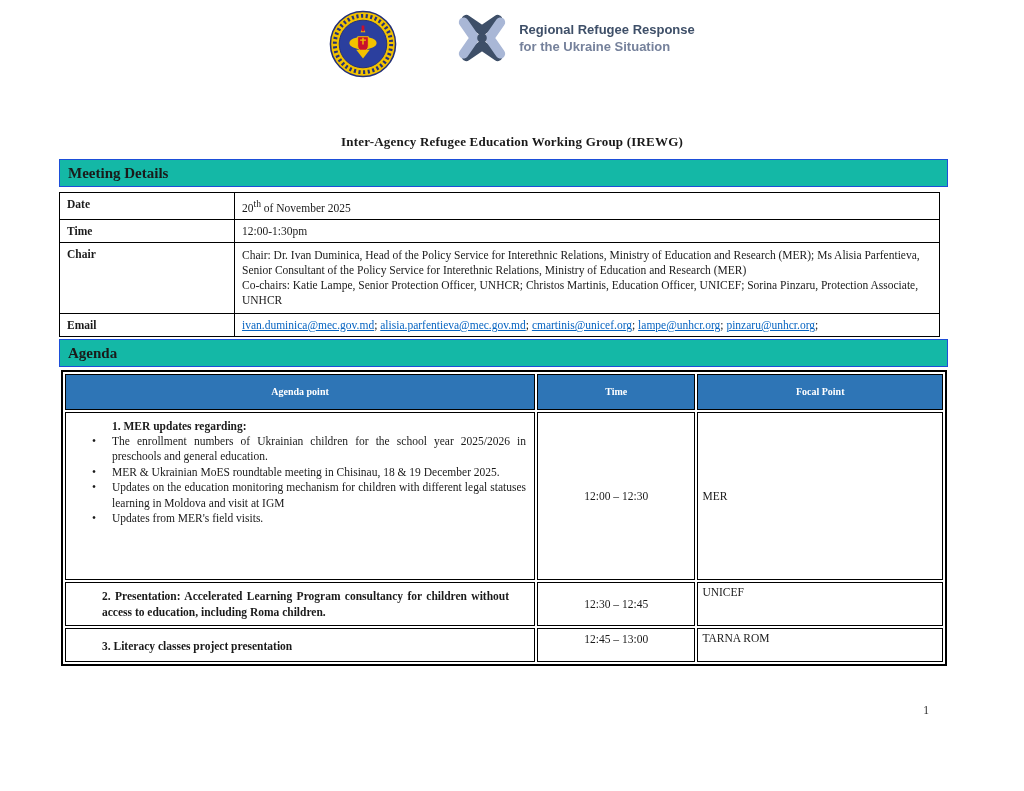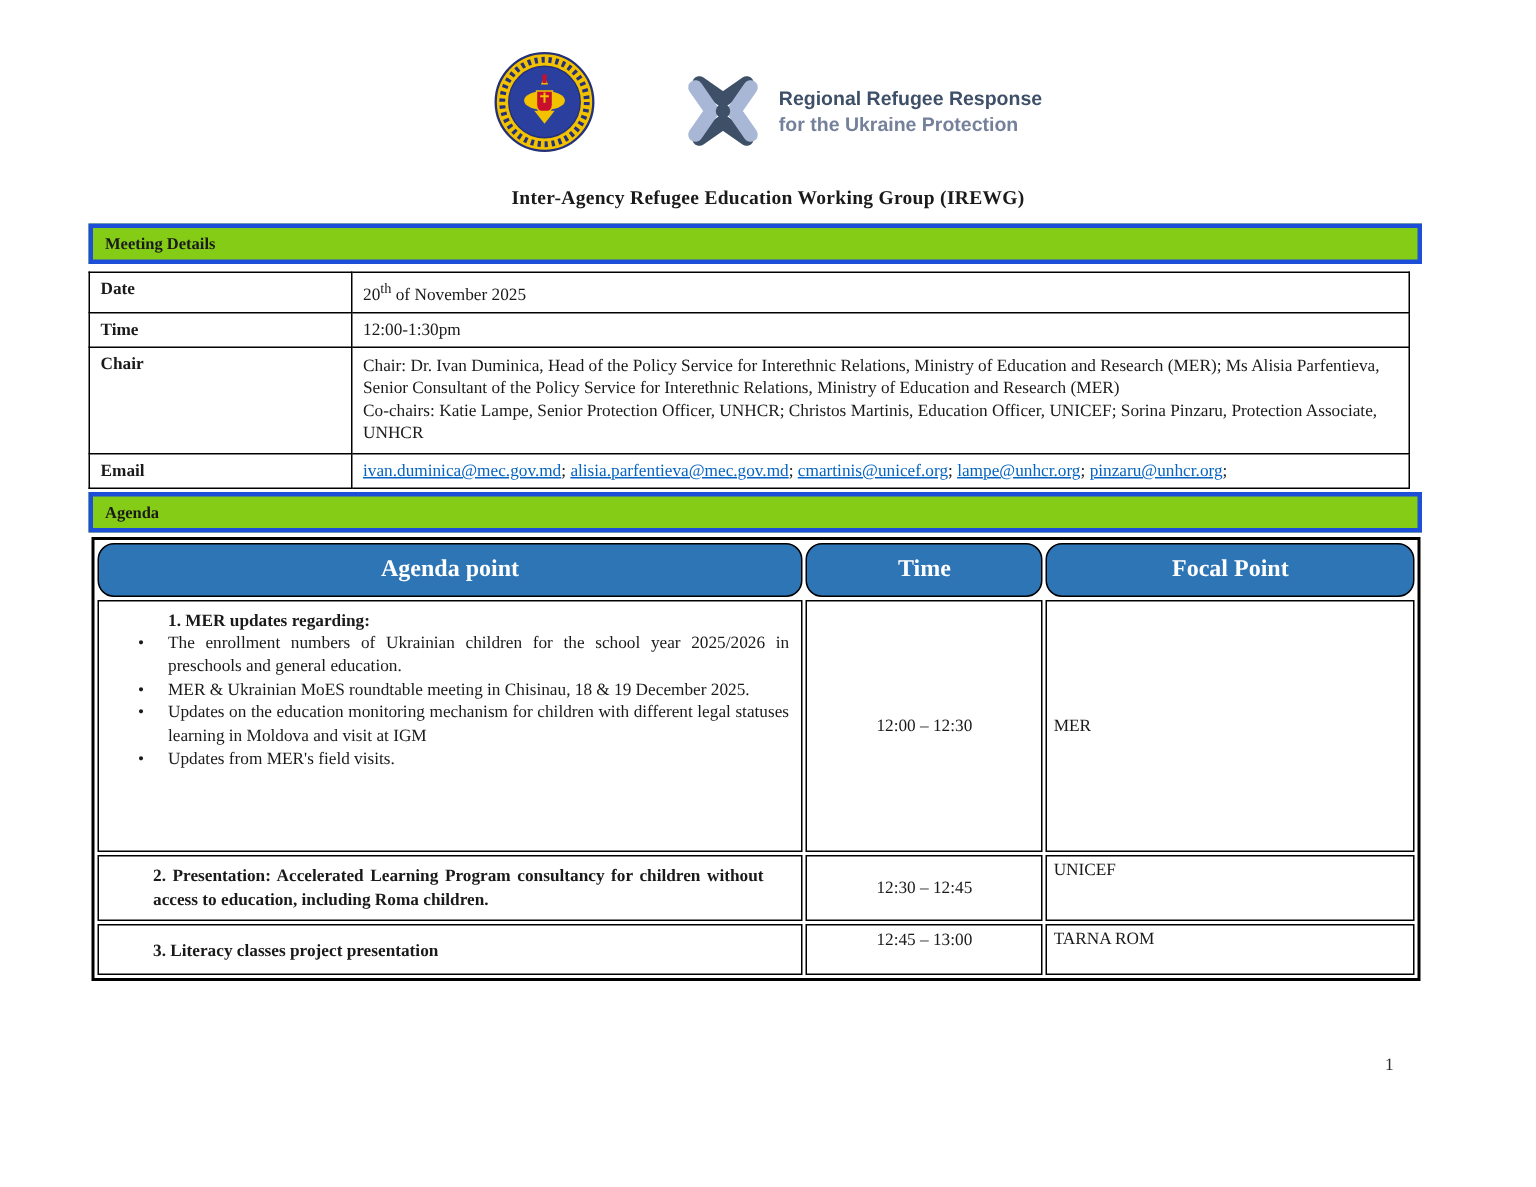--- a/index.html
+++ b/index.html
@@ -5,43 +5,43 @@
   * { margin: 0; padding: 0; box-sizing: border-box; }
   html, body { background: #fff; }
   body {
     width: 1024px; height: 791px;
     position: relative;
     font-family: "Liberation Serif", "DejaVu Serif", serif;
     color: #1a1a1a;
     overflow: hidden;
   }
   .logo-row {
-    display: flex; justify-content: center; align-items: flex-end;
-    gap: 57px; padding-top: 28px; height: 102px;
+    display: flex; justify-content: center; align-items: flex-start;
+    gap: 57px; padding-top: 10px; height: 102px;
   }
   .seal-svg { width: 68px; height: 68px; }
   .rrr-logo { display: flex; align-items: center; gap: 9px; }
   .rrr-icon { width: 56px; height: 56px; }
   .rrr-text {
     font-family: "Liberation Sans", sans-serif;
     font-size: 13px; line-height: 17px; font-weight: 600;
   }
   .rrr-line1 { color: #3e4f68; }
   .rrr-line2 { color: #75819b; }
 
   .doc-title {
     text-align: center; font-size: 13px; font-weight: bold;
-    margin-top: 22px; letter-spacing: 0.2px;
+    margin-top: 32px; letter-spacing: 0.2px;
   }
 
   .content { width: 889px; margin: 9px auto 0 59px; }
 
   .section-bar {
-    border: 3px solid #1d4ed8; background: #84cc16;
-    font-weight: bold; font-size: 11px; padding: 5px 8px 4px 8px;
+    border: 1px solid #1d4ed8; background: #14b8a6;
+    font-weight: bold; font-size: 15px; padding: 5px 8px 4px 8px;
   }
   .bar-gap-lg { height: 5px; }
   .bar-gap-sm { height: 2px; }
 
   table.details {
     border-collapse: collapse; width: 881px;
     border: 1.5px solid #000;
     font-size: 11.5px;
   }
   table.details td {
@@ -54,21 +54,21 @@
 
   table.agenda {
     border-collapse: separate; border-spacing: 2px;
     border: 2.5px solid #000; background: #fff;
     width: 886px; margin-top: 3px; margin-left: 2px;
     font-size: 11.5px;
   }
   table.agenda th, table.agenda td { border: 1.5px solid #000; }
   table.agenda th {
     background: #2e75b6; color: #fff; font-weight: bold;
-    text-align: center; height: 36px; vertical-align: middle; font-size: 16px; border-radius: 11px;
+    text-align: center; height: 36px; vertical-align: middle; font-size: 10px;
   }
   .col-agenda { width: 469px; }
   .col-time  { width: 158px; }
   .col-focal { width: 245px; }
 
   td.cell-agenda { vertical-align: top; padding: 5px 8px 5px 0; }
   .agenda-heading { font-weight: bold; margin-left: 46px; line-height: 16px; }
   ul.bullets { list-style: none; padding-left: 46px; margin: 0; }
   ul.bullets li {
     position: relative; text-align: justify; line-height: 15.5px;
@@ -112,21 +112,21 @@
       <g fill="none" stroke-linecap="round" stroke-linejoin="round">
         <polyline points="14,11 32,23.5 50,11" stroke="#3e4f68" stroke-width="11"></polyline>
         <polyline points="14,53 32,40.5 50,53" stroke="#3e4f68" stroke-width="11"></polyline>
         <polyline points="11,14 23.5,32 11,50" stroke="#a9b7d6" stroke-width="11"></polyline>
         <polyline points="53,14 40.5,32 53,50" stroke="#a9b7d6" stroke-width="11"></polyline>
       </g>
       <circle cx="32" cy="32" r="5.5" fill="#3e4f68"></circle>
     </svg>
     <div class="rrr-text">
       <div class="rrr-line1">Regional Refugee Response</div>
-      <div class="rrr-line2">for the Ukraine Protection</div>
+      <div class="rrr-line2">for the Ukraine Situation</div>
     </div>
   </div>
 </div>
 
 <h1 class="doc-title">Inter-Agency Refugee Education Working Group (IREWG)</h1>
 
 <div class="content">
 
   <div class="section-bar">Meeting Details</div>
   <div class="bar-gap-lg"></div>

